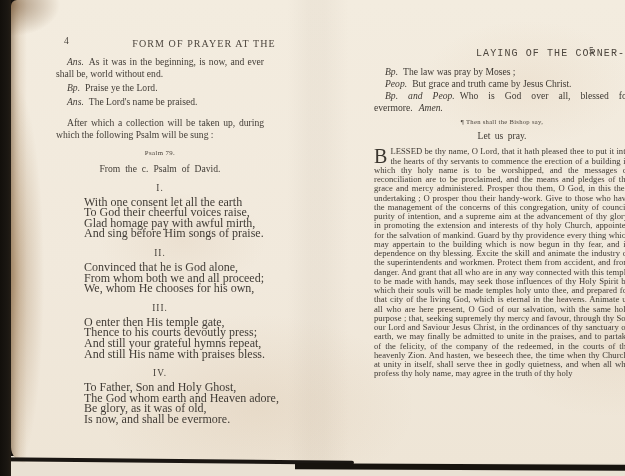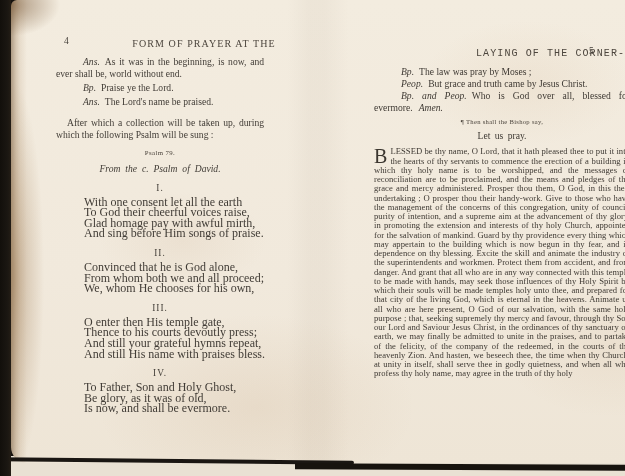--- a/index.html
+++ b/index.html
@@ -64,32 +64,32 @@
   .page-left .running{left:50%;transform:translateX(-50%);}
   .page-right .running{left:58px;font-family:Liberation Mono, monospace;}
   .pagenum{font-size:9.5px;color:#45403a;position:absolute;top:0;}
   .page-left .pagenum{left:8px;}
   .page-right .pagenum{left:215px;}
 
   .resp{
     margin:0 0 2.5px 0;font-size:9.6px;line-height:11.6px;text-indent:11px;
     text-align:justify;
   }
-  .sp{font-style:italic;padding-right:5px;margin-left:16px;}
+  .sp{font-style:italic;padding-right:5px;}
   .suffix{font-style:italic;padding-left:6px;margin-top:40px;}
 
   .rubric-left{
     margin:10px 0 0 0;font-size:9.6px;line-height:11.6px;text-indent:11px;
     text-align:justify;
   }
   .psalm-cap{
     margin-top:8px;text-align:center;font-size:6.8px;letter-spacing:.4px;color:#4c453d;
   }
   .psalm-title{
-    margin-top:7px;text-align:center;font-style:italic;font-size:9.6px;word-spacing:2.5px;
+    margin-top:7px;text-align:center;font-size:9.6px;word-spacing:2.5px;
   }
   .numeral{
     margin-top:9px;margin-bottom:4px;text-align:center;font-size:9.3px;letter-spacing:1px;color:#45403a;
   }
   .verse{margin-left:28px;font-size:12px;line-height:10.6px;}
   .vl{white-space:nowrap;}
 
   
   .page-right .resp{margin:0 0 1px 0;line-height:11.2px;}
   .rubric-small{
@@ -149,20 +149,21 @@
       <div class="verse">
         <div class="vl">O enter then His temple gate,</div>
         <div class="vl">Thence to his courts devoutly press;</div>
         <div class="vl">And still your grateful hymns repeat,</div>
         <div class="vl">And still His name with praises bless.</div>
       </div>
 
       <div class="numeral">IV.</div>
       <div class="verse">
         <div class="vl">To Father, Son and Holy Ghost,</div>
+        <div class="vl">The God whom earth and Heaven adore,</div>
         <div class="vl">Be glory, as it was of old,</div>
         <div class="vl">Is now, and shall be evermore.</div>
       </div>
     </div>
 
     <div class="page-right">
       <div class="header-row">
         <span class="running">LAYING OF THE CORNER-STONE.</span>
         <span class="pagenum">5</span>
       </div>

